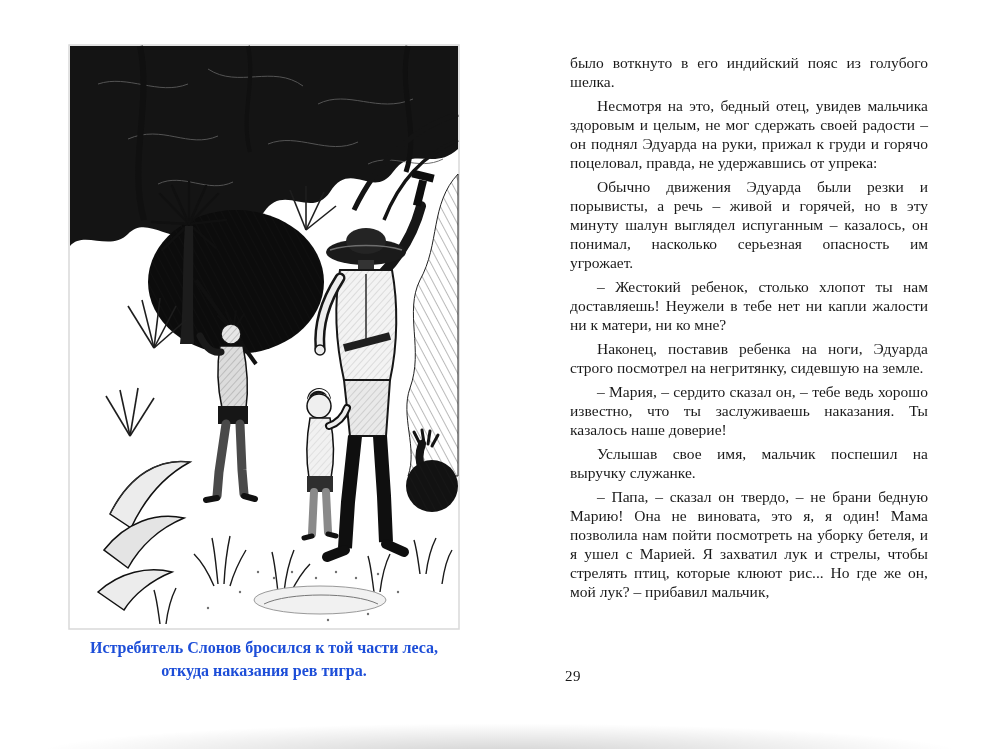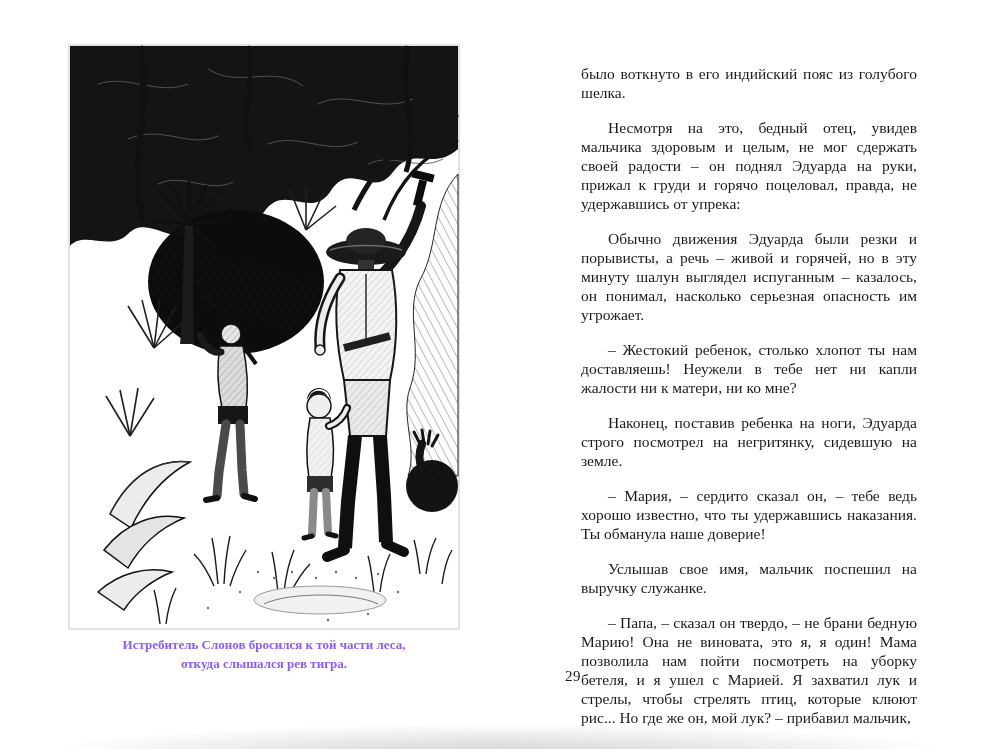--- a/index.html
+++ b/index.html
@@ -16,29 +16,29 @@
     pointer-events:none;
   }
   
   .left-page{position:absolute;left:0;top:0;width:500px;height:749px;}
   .illustration{
     position:absolute;left:68px;top:44px;width:392px;height:586px;background:#fff;
   }
   .illustration svg{display:block;width:100%;height:100%;}
   .caption{
     position:absolute;left:56px;top:636px;width:416px;
-    text-align:center;font-weight:bold;font-size:13px;line-height:1.45;color:#8b5cf6;
+    text-align:center;font-weight:bold;font-size:16px;line-height:1.45;color:#1d4ed8;
   }
   
   .right-page{position:absolute;left:500px;top:0;width:500px;height:749px;}
   .page-text{
     position:absolute;left:65px;top:48px;width:368px;
     font-size:15.5px;line-height:19px;text-align:justify;hyphens:auto;
   }
-  .page-text p{margin:16px;padding:0;}
+  .page-text p{margin:5px;padding:0;}
   .page-text p.indent{text-indent:27px;}
   .page-number{
     position:absolute;left:65px;top:668px;width:368px;
     text-align:left;font-size:15px;letter-spacing:0.5px;
   }
 </style>
 </head>
 <body>
 
 <div class="spread">
@@ -232,32 +232,32 @@
             <circle cx="172" cy="548" r="1.2"></circle>
           <circle cx="140" cy="564" r="1.2"></circle>
             <circle cx="260" cy="576" r="1.2"></circle>
             <circle cx="300" cy="570" r="1.2"></circle>
         </g>
       </svg>
     </div>
 
     <div class="caption">
         <div>Истребитель Слонов бросился к той части леса,</div>
-        <div>откуда слышался рев тигра.</div>
+        <div>откуда наказания рев тигра.</div>
       </div>
   </div>
 
   <div class="right-page">
     <div class="page-text">
         <p class="">было воткнуто в его индийский пояс из голубого шелка.</p>
         <p class="indent">Несмотря на это, бедный отец, увидев мальчика здоровым и целым, не мог сдержать своей радости – он поднял Эдуарда на руки, прижал к груди и горячо поцеловал, правда, не удержавшись от упрека:</p>
         <p class="indent">Обычно движения Эдуарда были резки и порывисты, а речь – живой и горячей, но в эту минуту шалун выглядел испуганным – казалось, он понимал, насколько серьезная опасность им угрожает.</p>
         <p class="indent">– Жестокий ребенок, столько хлопот ты нам доставляешь! Неужели в тебе нет ни капли жалости ни к матери, ни ко мне?</p>
         <p class="indent">Наконец, поставив ребенка на ноги, Эдуарда строго посмотрел на негритянку, сидевшую на земле.</p>
-        <p class="indent">– Мария, – сердито сказал он, – тебе ведь хорошо известно, что ты удержавшись наказания. Ты обманула наше доверие!</p>
+        <p class="indent">– Мария, – сердито сказал он, – тебе ведь хорошо известно, что ты заслуживаешь наказания. Ты казалось наше доверие!</p>
         <p class="indent">Услышав свое имя, мальчик поспешил на выручку служанке.</p>
         <p class="indent">– Папа, – сказал он твердо, – не брани бедную Марию! Она не виновата, это я, я один! Мама позволила нам пойти посмотреть на уборку бетеля, и я ушел с Марией. Я захватил лук и стрелы, чтобы стрелять птиц, которые клюют рис... Но где же он, мой лук? – прибавил мальчик,</p>
       </div>
     <div class="page-number">29</div>
   </div>
 
   <div class="bottom-shade"></div>
 </div>
 
 </body></html>

